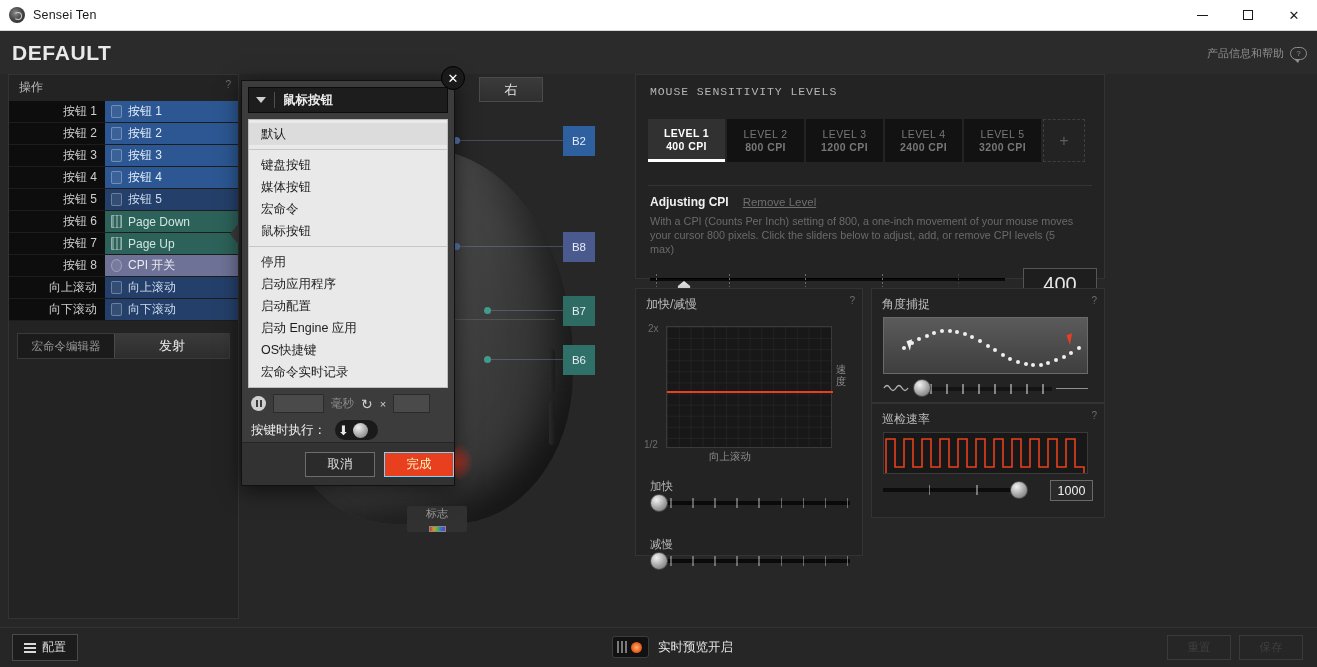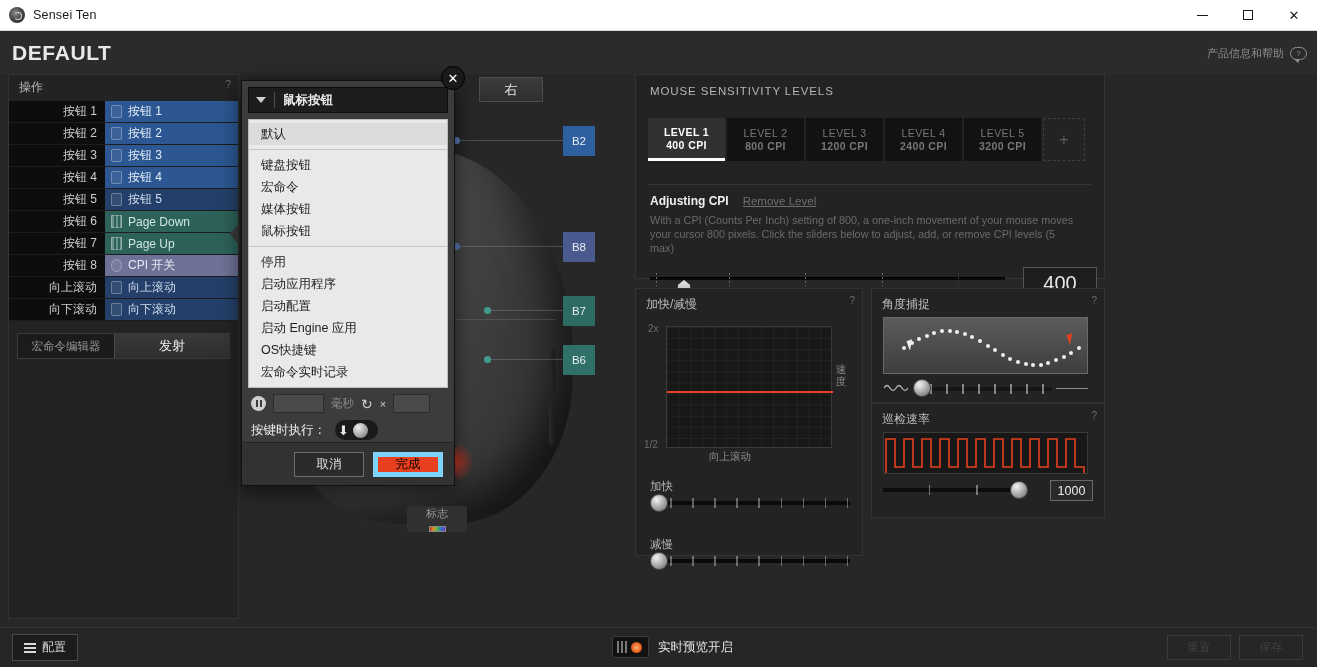--- a/index.html
+++ b/index.html
@@ -180,20 +180,21 @@
   }
 
   
   .sens-panel {
     position: absolute; left: 635px; top: 74px; width: 470px; height: 205px;
     background: #232323; border: 1px solid #333;
   }
   .panel-title {
     font-size: 11.5px; color: #b5b5b5; letter-spacing: .9px;
     padding: 10px 0 8px 14px;
+    font-family: Liberation Mono, monospace;
   }
   .level-tabs { display: flex; gap: 2px; padding: 13px 12px; align-items: flex-end; }
   .level-tab {
     width: 77px; height: 43px; background: #121212;
     display: flex; flex-direction: column; align-items: center; justify-content: center;
     gap: 1px; color: #777; font-size: 10.5px; letter-spacing: .4px;
   }
   .level-tab.active {
     background: #313131; color: #fff; font-weight: bold;
     border-bottom: 3px solid #ffffff;
@@ -419,29 +420,28 @@
   }
   .toggle-arrow { color: #e8e8e8; font-size: 13px; line-height: 1; }
   .toggle-knob {
     width: 15px; height: 15px; border-radius: 50%;
     background: radial-gradient(circle at 35% 30%, #f0f0f0, #9a9a9a 65%, #6d6d6d);
   }
   .modal-footer {
     position: absolute; left: 0; bottom: 0; width: 100%; height: 43px;
     background: #323232; border-top: 1px solid #252525;
     display: flex; align-items: center; justify-content: flex-end; gap: 9px;
-    padding-right: 11px;
     margin-top: 42px;
   }
   .mf-btn {
     width: 70px; height: 25px; display: flex; align-items: center; justify-content: center;
     font-size: 12.5px;
   }
   .mf-cancel { background: #2b2b2b; border: 1px solid #6d6d6d; color: #e2e2e2; }
-  .mf-done { background: #e8401f; border: 5px solid #7dd3fc; color: #000000; }
+  .mf-done { background: #e8401f; border: 1px solid #7dd3fc; color: #fef9c3; }
 </style>
 </head>
 <body>
 
 <div id="app">
 
   <div class="titlebar">
     <div class="tb-icon"></div>
     <div class="tb-title">Sensei Ten</div>
     <div class="tb-controls">
@@ -744,22 +744,22 @@
     <div class="modal-close">✕</div>
     <div class="combo">
       <span class="combo-caret"></span>
       <span class="combo-sep"></span>
       <span class="combo-text">鼠标按钮</span>
     </div>
     <div class="menu" id="dialog-menu">
         <div class="menu-item sel">默认</div>
         <div class="menu-sep"></div>
         <div class="menu-item">键盘按钮</div>
+        <div class="menu-item">媒体按钮</div>
         <div class="menu-item">宏命令</div>
-        <div class="menu-item">媒体按钮</div>
         <div class="menu-item">鼠标按钮</div>
         <div class="menu-sep"></div>
         <div class="menu-item">停用</div>
         <div class="menu-item">启动应用程序</div>
         <div class="menu-item">启动配置</div>
         <div class="menu-item">启动 Engine 应用</div>
         <div class="menu-item">OS快捷键</div>
         <div class="menu-item">宏命令实时记录</div>
       </div>
 

